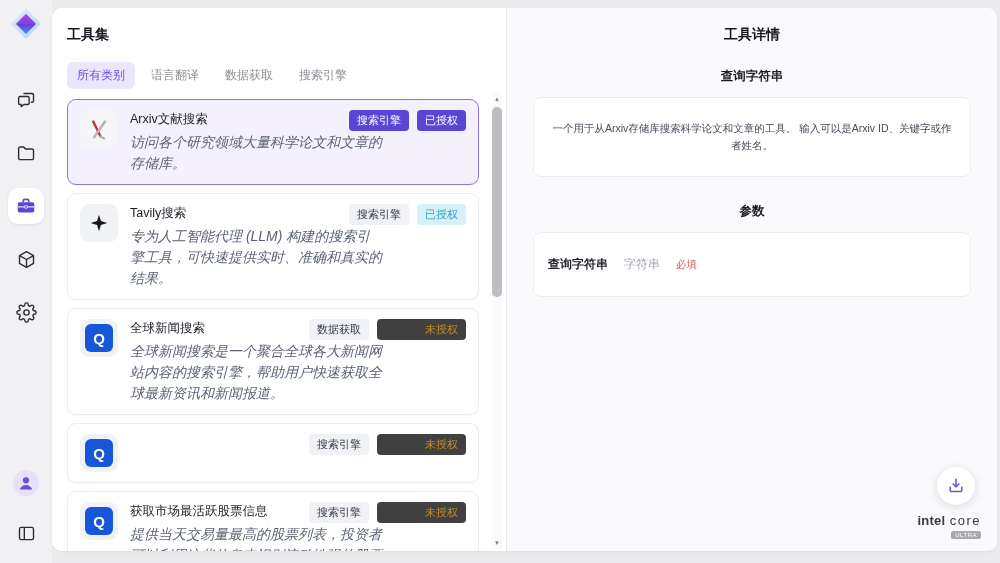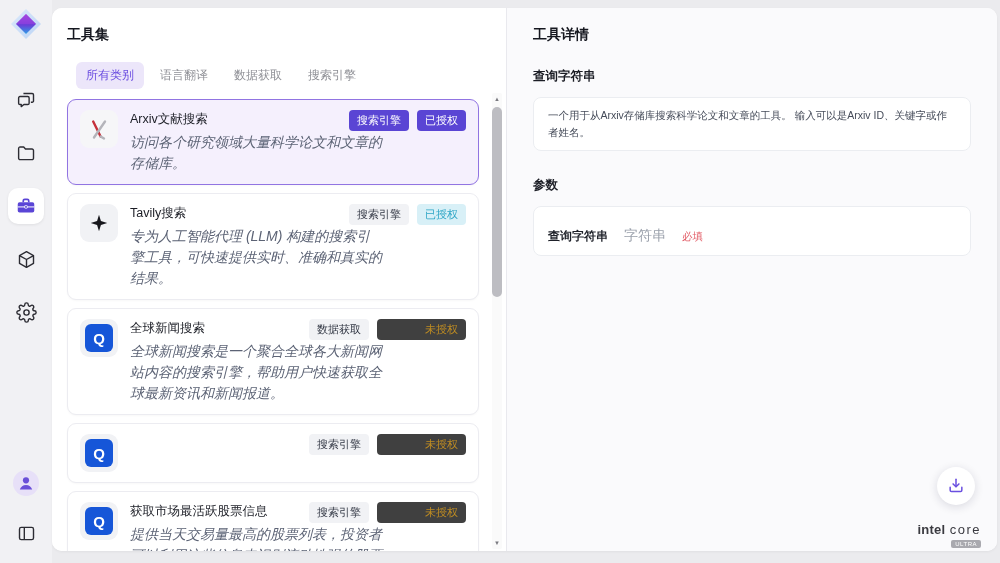--- a/index.html
+++ b/index.html
@@ -26,21 +26,21 @@
 
   
   .panel {
     flex:1; margin:8px 3px 12px 0; background:#ffffff; border-radius:10px;
     display:flex; overflow:hidden; box-shadow:0 1px 3px rgba(0,0,0,.05);
   }
 
   
   .list-section { width:455px; flex:0 0 455px; border-right:1px solid #e9e9ee; display:flex; flex-direction:column; background:#fff; }
   .list-title { font-size:14px; font-weight:bold; padding:18px 0 0 15px; color:#15171f; }
-  .tabs { display:flex; gap:6px; padding:18px 0 0 24px; }
+  .tabs { display:flex; gap:6px; padding:18px 0 0 15px; }
   .tab {
     border:none; background:transparent; font-size:12px; color:#8f9096; padding:5px 10px;
     border-radius:6px; cursor:pointer; font-family:inherit; white-space:nowrap;
   }
   .tab.active { background:#ece6fa; color:#6a4ce0; }
   .scroll-wrap { position:relative; flex:1; overflow:hidden; margin-top:2px; }
   .tool-list { padding:8px 27px 0 15px; }
 
   .tool-card {
     position:relative; display:flex; gap:12px; padding:10px 12px; margin-bottom:8px;
@@ -69,39 +69,39 @@
     position:absolute; top:2px; bottom:2px; right:4px; width:10px;
     background:#fafafa; border-radius:2px;
   }
   .sb-arrow { position:absolute; left:0; width:10px; height:12px; font-size:6px; color:#7a7a80;
     display:flex; align-items:center; justify-content:center; cursor:pointer; }
   .sb-arrow.up { top:0; }
   .sb-arrow.down { bottom:0; }
   .sb-thumb { position:absolute; left:0; top:14px; width:10px; height:190px; background:#bdbdc2; border-radius:5px; cursor:grab; }
 
   
-  .details-section { flex:1; position:relative; background:#fafafc; padding:18px 26px; }
+  .details-section { flex:1; position:relative; background:#fafafc; padding:18px 26px;text-align:center; }
   .details-title { font-size:14px; font-weight:bold; color:#15171f; margin-bottom:24px; }
   .section-heading { font-size:12.5px; font-weight:bold; color:#1b1d25; margin-bottom:12px; }
   .info-card {
     background:#ffffff; border:1px solid #ebedf1; border-radius:8px;
-    padding:9px 14px; font-size:10.5px; color:#454b59; line-height:1.6; margin-bottom:26px;
+    padding:22px 14px; font-size:10.5px; color:#454b59; line-height:1.6; margin-bottom:26px;
   }
   .param-head { display:flex; align-items:baseline; gap:16px; }
   .param-name { font-size:12px; font-weight:bold; color:#1e2129; }
-  .param-type { font-size:14px; color:#9aa0ab;margin-top:8px; }
+  .param-type { font-size:12px; color:#9aa0ab; }
   .param-required { font-size:10.5px; color:#e25c66; }
   .param-desc { margin-top:9px; font-size:10.5px; color:#454b59; }
 
   .fab {
     position:absolute; right:22px; bottom:46px; width:38px; height:38px; border-radius:50%;
     background:#ffffff; border:none; box-shadow:0 2px 10px rgba(20,20,60,.14);
     display:flex; align-items:center; justify-content:center; cursor:pointer;
   }
-  .intel-logo { position:absolute; right:16px; bottom:13px; color:#3a3a40; }
+  .intel-logo { position:absolute; right:16px; bottom:22px; color:#3a3a40; }
   .intel-word { font-size:13px; font-weight:bold; letter-spacing:.2px; }
   .core-word { font-size:13px; letter-spacing:1.5px; }
   .ultra-badge {
     position:absolute; right:0; bottom:-10px; font-size:6px; letter-spacing:.5px;
     background:#a9a9af; color:#fff; padding:1px 4px; border-radius:2px;
   }
   svg { display:block; }
 </style>
 </head>
 <body>

